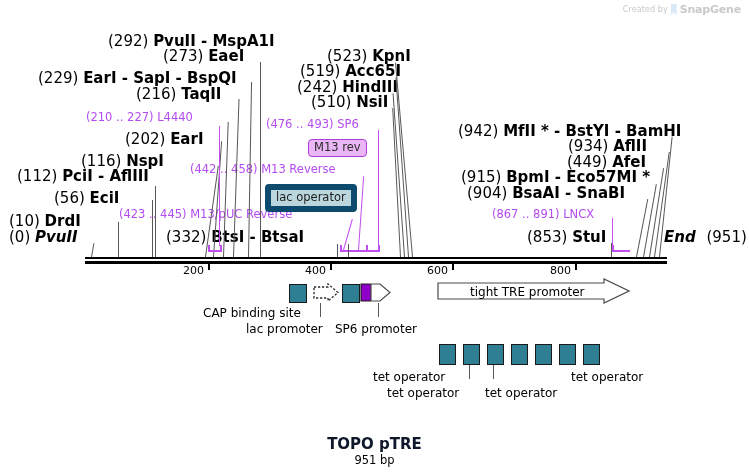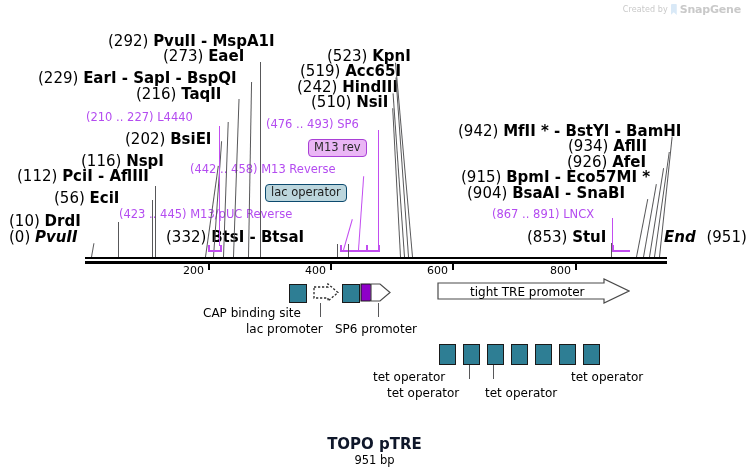--- a/index.html
+++ b/index.html
@@ -36,21 +36,21 @@
   .lbl{position:absolute;font-size:15px;white-space:nowrap;color:#000;line-height:13px;}
   .lbl .pos{font-weight:400;}
   .lbl .enz{font-weight:bold;}
   .lbl.purple{color:#b44cf0;font-size:11.5px;}
   .lbl.italic .enz{font-style:italic;}
 
   
   .badge{position:absolute;font-size:11.5px;padding:1px 5px 2px 5px;border-radius:4px;
          white-space:nowrap;line-height:13px;}
   .badge.m13{background:#eab6f5;border:1px solid #a93fd6;color:#2a2a2a;}
-  .badge.lac{background:#bcd6dd;border:1px solid #0c4a6e;color:#1c1c1c;}
+  .badge.lac{background:#bcd6dd;border:6px solid #0c4a6e;color:#1c1c1c;}
 
   
   .feat-box{position:absolute;background:#2e7e94;border:1px solid #1a1a1a;}
   .feat-arrow{position:absolute;}
   .featlabel{position:absolute;font-size:12px;color:#000;white-space:nowrap;}
   .connector{position:absolute;width:1px;background:#58585a;}
 
   .tre{position:absolute;}
   .tre-text{position:absolute;font-size:12px;color:#000;white-space:nowrap;}
 
@@ -84,21 +84,21 @@
   <div class="lbl" style="left:136px;top:88px;">
     <span class="pos">(216)</span>
     <span class="enz">TaqII</span>
   </div>
   <div class="lbl purple" style="left:86px;top:111px;">
     <span class="pos">(210 .. 227)</span>
     <span>L4440</span>
   </div>
   <div class="lbl" style="left:125px;top:133px;">
     <span class="pos">(202)</span>
-    <span class="enz">BsiEI</span>
+    <span class="enz">EarI</span>
   </div>
   <div class="lbl" style="left:81px;top:155px;">
     <span class="pos">(116)</span>
     <span class="enz">NspI</span>
   </div>
   <div class="lbl" style="left:17px;top:170px;">
     <span class="pos">(112)</span>
     <span class="enz">PciI  -  AflIII</span>
   </div>
   <div class="lbl" style="left:54px;top:192px;">
@@ -145,21 +145,21 @@
 
   <div class="lbl" style="left:458px;top:125px;">
     <span class="pos">(942)</span>
     <span class="enz">MfII *  -  BstYI  -  BamHI</span>
   </div>
   <div class="lbl" style="left:568px;top:140px;">
     <span class="pos">(934)</span>
     <span class="enz">AflII</span>
   </div>
   <div class="lbl" style="left:567px;top:156px;">
-    <span class="pos">(926)</span>
+    <span class="pos">(449)</span>
     <span class="enz">AfeI</span>
   </div>
   <div class="lbl" style="left:461px;top:171px;">
     <span class="pos">(915)</span>
     <span class="enz">BpmI  -  Eco57MI *</span>
   </div>
   <div class="lbl" style="left:467px;top:187px;">
     <span class="pos">(904)</span>
     <span class="enz">BsaAI  -  SnaBI</span>
   </div>

